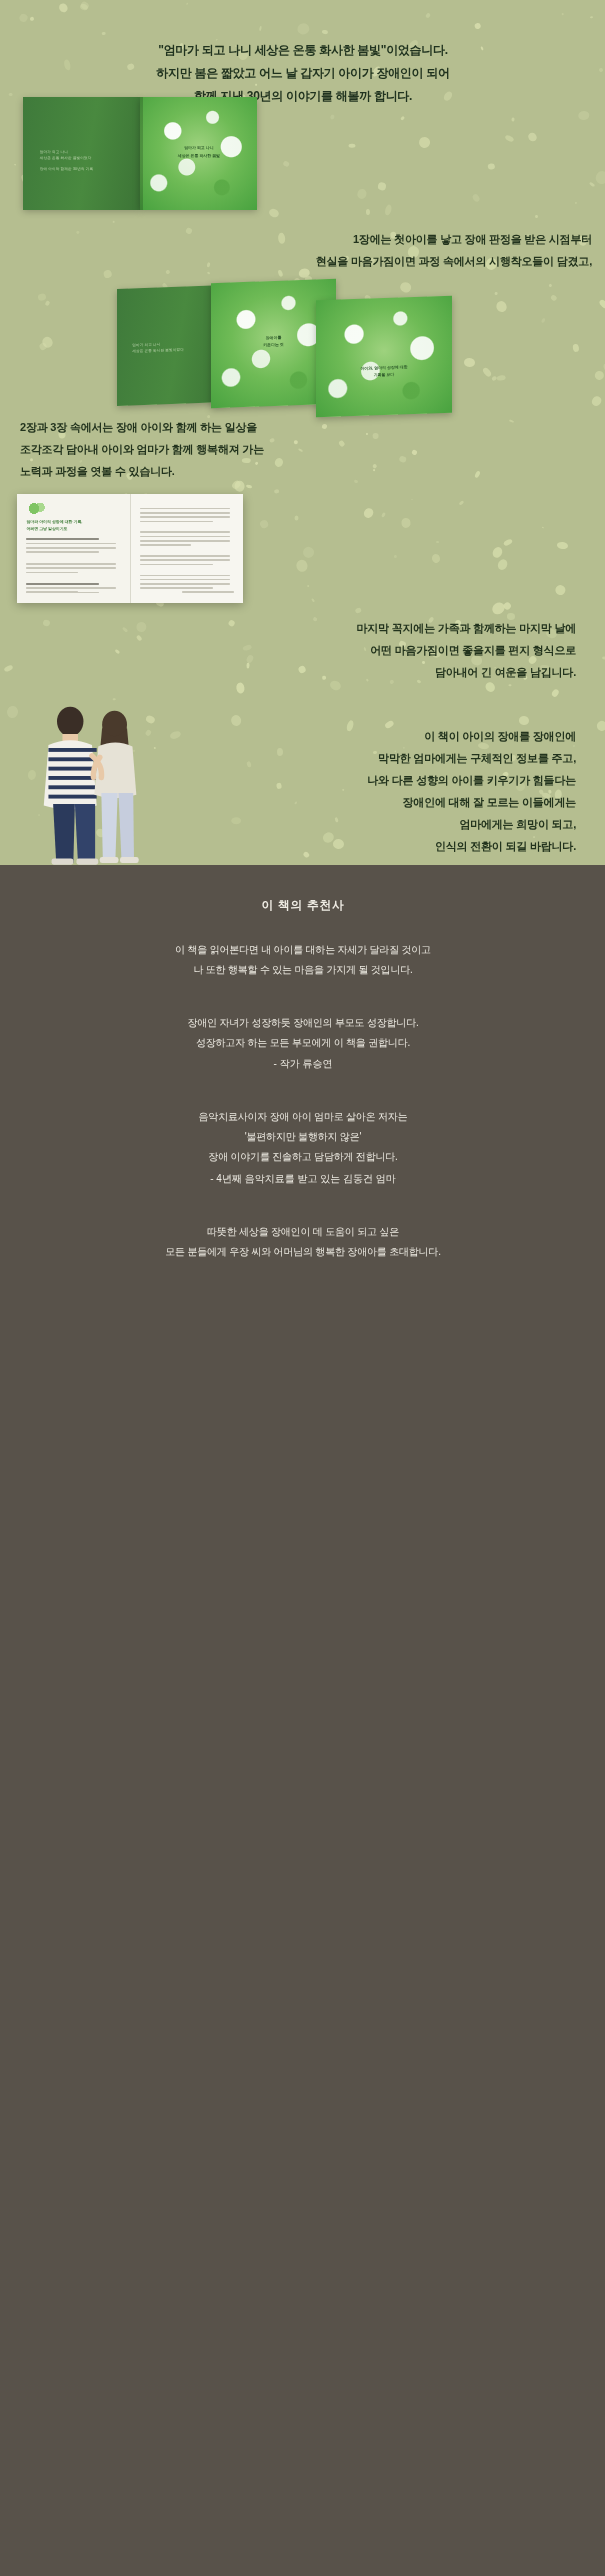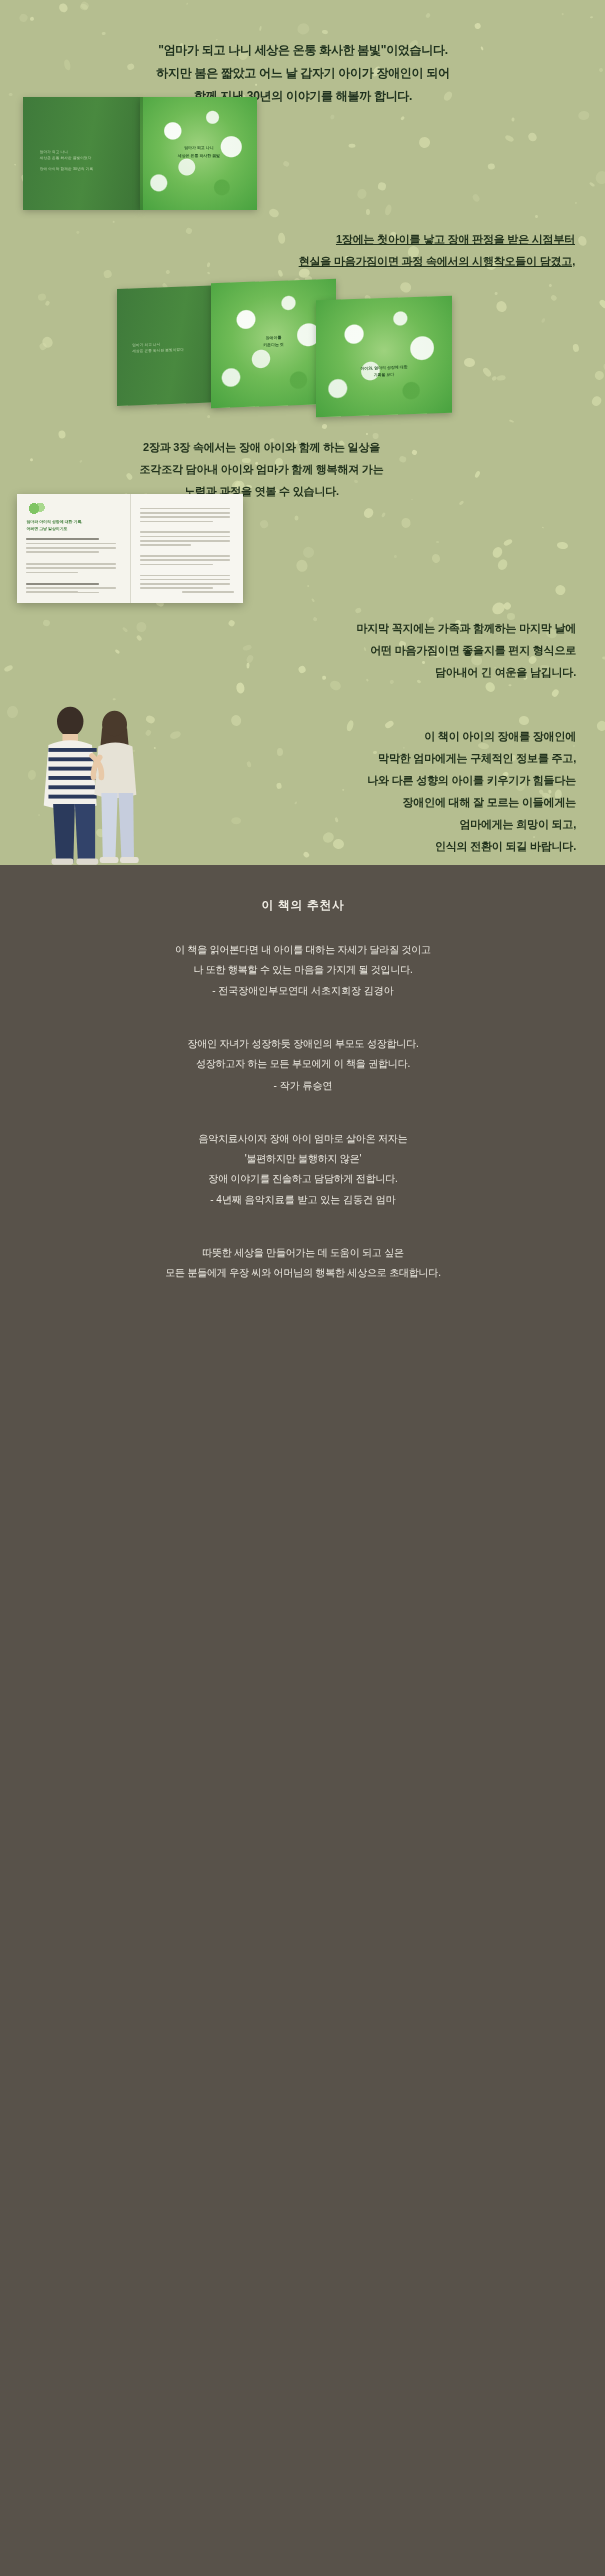--- a/index.html
+++ b/index.html
@@ -40,21 +40,21 @@
   
   .para {
     position: absolute;
     color: #22331d;
     font-size: 11px;
     line-height: 2.0;
     letter-spacing: -0.2px;
     font-weight: bold;
   }
   .para.right { text-align: right; }
-  .para.left  { text-align: center; margin-top: 20px; }
+  .para.left  { text-align: left; }
 
   
   .bookwrap { position: absolute; }
 
   .bk {
     position: absolute;
     box-shadow: 0 2.3px 7px rgba(0,0,0,.25);
     overflow: hidden;
   }
   .bk-dark {
@@ -433,21 +433,21 @@
     </div>
     <div class="bk bk-light" style="left:117px; top:0; width:117px; height:113px;">
       <div class="bk-spine" style="left:0;"></div>
       <div class="bk-cap">
         <div>엄마가 되고 나니</div>
         <div>세상은 온통 화사한 봄빛</div>
       </div>
     </div>
   </div>
 
-  <div class="para right" style="right:31px; top:228px; width:468px;text-decoration:underline;">
+  <div class="para right" style="right:14px; top:228px; width:468px;">
     <div>1장에는 첫아이를 낳고 장애 판정을 받은 시점부터</div>
     <div>현실을 마음가짐이면 과정 속에서의 시행착오들이 담겼고,</div>
   </div>
 
   <div class="bookwrap" style="left:117px; top:281px; width:366px; height:133px;">
     <div class="bk bk-dark" style="left:0; top:6.2px; width:109px; height:117px; transform:skewY(-2deg);">
       <div class="bk-txt">
         <div>엄마가 되고 나니</div>
         <div>세상은 온통 화사한 봄빛이었다</div>
       </div>
@@ -568,21 +568,20 @@
   </div>
 
   <div class="recs" style="top:865px; bottom:0;">
     <h2>이 책의 추천사</h2>
 
     <div class="rec-item">
       <div class="rec-body">
         <div>이 책을 읽어본다면 내 아이를 대하는 자세가 달라질 것이고</div>
         <div>나 또한 행복할 수 있는 마음을 가지게 될 것입니다.</div>
       </div>
-      <div class="rec-who">- 전국장애인부모연대 서초지회장 김경아</div>
     </div>
 
     <div class="rec-item">
       <div class="rec-body">
         <div>장애인 자녀가 성장하듯 장애인의 부모도 성장합니다.</div>
         <div>성장하고자 하는 모든 부모에게 이 책을 권합니다.</div>
       </div>
       <div class="rec-who">- 작가 류승연</div>
     </div>
 
@@ -590,20 +589,20 @@
       <div class="rec-body">
         <div>음악치료사이자 장애 아이 엄마로 살아온 저자는</div>
         <div>'불편하지만 불행하지 않은'</div>
         <div>장애 이야기를 진솔하고 담담하게 전합니다.</div>
       </div>
       <div class="rec-who">- 4년째 음악치료를 받고 있는 김동건 엄마</div>
     </div>
 
     <div class="rec-item">
       <div class="rec-body">
-        <div>따뜻한 세상을 만들어가는 데 도움이 되고 싶은</div>
-        <div>모든 분들에게 우장 씨와 어머님의 행복한 세상으로 초대합니다.</div>
+        <div>따뜻한 세상을 장애인이 데 도움이 되고 싶은</div>
+        <div>모든 분들에게 우장 씨와 어머님의 행복한 장애아를 초대합니다.</div>
       </div>
     </div>
   </div>
 
 </div>
 
 
 </body></html>

